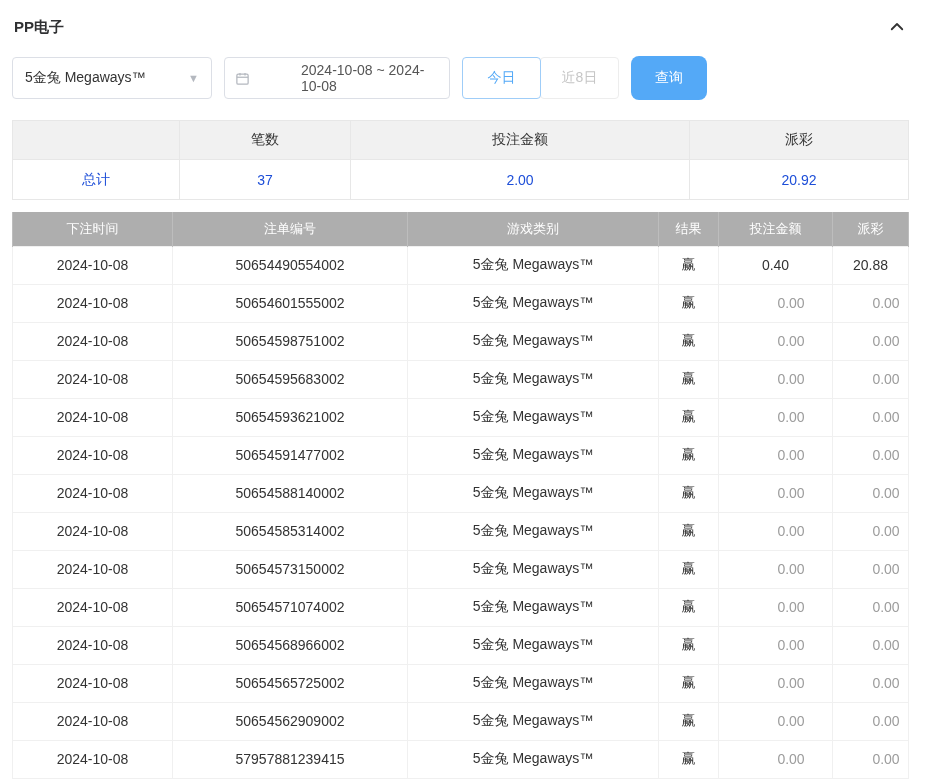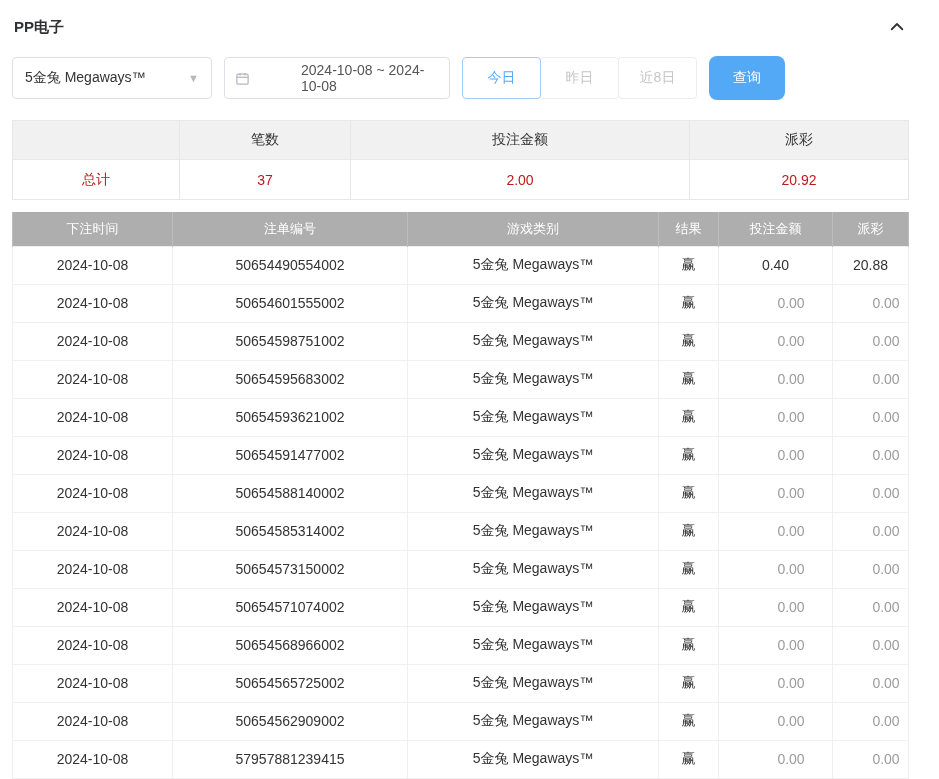--- a/index.html
+++ b/index.html
@@ -51,21 +51,21 @@
   }
 
   
   table{border-collapse:collapse;width:100%;table-layout:fixed;}
   .summary-table{margin-bottom:12px;}
   .summary-table th{
     background:#f1f1f1;height:39px;font-weight:normal;font-size:14px;color:#333;
     border:1px solid #e7e7e7;text-align:center;
   }
   .summary-table td{
-    background:#fff;height:40px;font-size:14px;color:#b91c1c;
+    background:#fff;height:40px;font-size:14px;color:#1d4ed8;
     border:1px solid #e7e7e7;text-align:center;
   }
 
   
   .detail-table th{
     background:var(--thead-bg);color:#fff;height:34px;font-size:13px;font-weight:normal;
     text-align:center;border-right:1px solid #bdbdbd;border-left:1px solid #bdbdbd;
   }
   .detail-table td{
     height:38px;font-size:14px;color:#333;text-align:center;background:#fff;
@@ -100,21 +100,20 @@
           <line x1="3" y1="10" x2="21" y2="10" stroke="#b4b8bf" stroke-width="2"></line>
           <line x1="8" y1="3" x2="8" y2="7" stroke="#b4b8bf" stroke-width="2"></line>
           <line x1="16" y1="3" x2="16" y2="7" stroke="#b4b8bf" stroke-width="2"></line>
         </svg>
       </span>
       <span>2024-10-08 ~ 2024-10-08</span>
     </div>
 
     <div class="quick-group">
       <button class="quick-btn active">今日</button>
-      <button class="quick-btn">昨日</button>
       <button class="quick-btn">近8日</button>
     </div>
 
     <button class="search-btn">查询</button>
   </div>
 
   <table class="summary-table">
     <colgroup>
         <col style="width:167px">
         <col style="width:171px">

